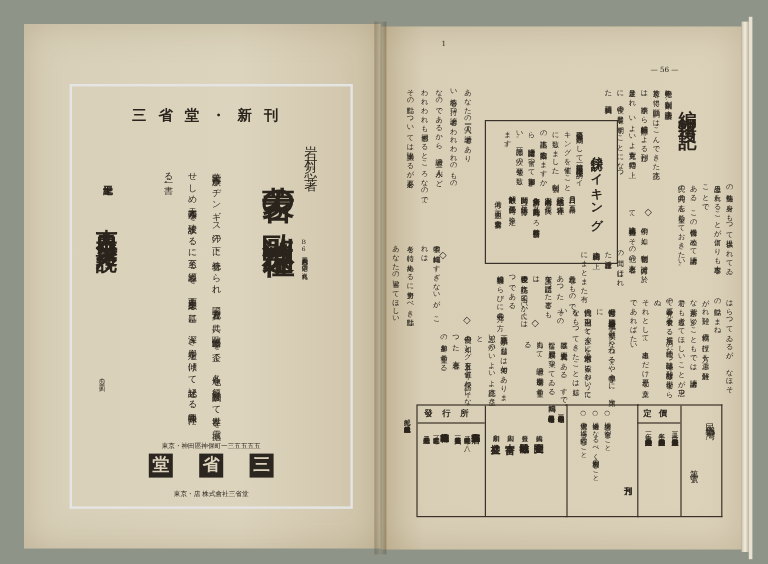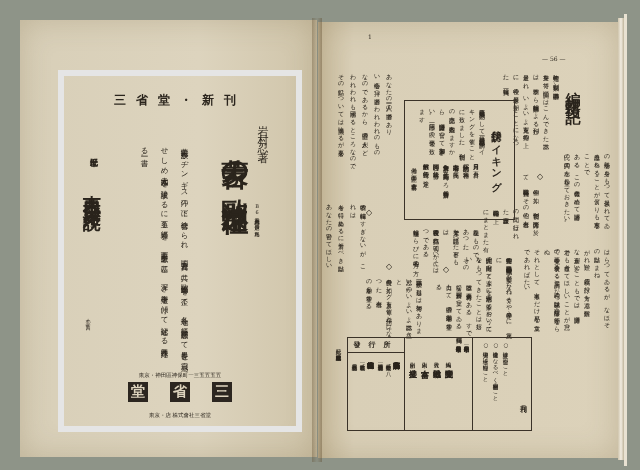--- a/index.html
+++ b/index.html
@@ -22,21 +22,21 @@
   .page-edge { position: absolute; left: 618px; top: 18px; width: 6px; height: 442px;
     background: linear-gradient(90deg,#cfc5ad,#f2ece0,#bfb49a); }
   .page-edge2 { position: absolute; left: 624px; top: 14px; width: 3px; height: 452px; background: #e9e2d2; }
   .gutter { position: absolute; left: 312px; top: 18px; width: 10px; height: 444px;
     background: linear-gradient(90deg,rgba(90,70,40,0.35),rgba(90,70,40,0.05),rgba(90,70,40,0.4)); }
 
   .vt { writing-mode: vertical-rl; text-orientation: upright; color: #2a241c; position: absolute; }
 
   
   .ad-frame { position: absolute; left: 58px; top: 70px; width: 232px; height: 350px;
-    border: 6px solid #e5e5e5; }
+    border: 2px solid #e5e5e5; }
   .ad-header { position: absolute; left: 0; right: 0; top: 16px; text-align: center;
     font-size: 12px; font-weight: bold; letter-spacing: 10px; color: #2a241c; }
   .author { left: 190px; top: 40px; font-size: 11px; letter-spacing: 9px; }
   .book-title { left: 154px; top: 62px; font-size: 27px; font-weight: bold; letter-spacing: 3px; line-height: 34px; }
   .price-a { left: 190px; top: 127px; font-size: 5px; line-height: 6px; }
   .blurb { left: 70px; top: 66px; height: 222px; font-size: 7.5px; line-height: 20px; letter-spacing: 1px; }
   .sub-era { left: 24px; top: 76px; font-size: 8px; line-height: 11px; font-weight: bold; }
   .sub-title { left: 18px; top: 104px; font-size: 18px; font-weight: bold; line-height: 20px; letter-spacing: 3px; }
   .price-b { left: 20px; top: 240px; font-size: 5px; line-height: 8px; }
   .pub-addr { position: absolute; left: 0; right: 0; text-align: center; font-size: 5.5px; color: #2a241c; }
@@ -204,13 +204,22 @@
     <div class="vt colo-text" style="left:60px;top:20px;height:68px;"><span>印刷所</span>　<span style="font-size:8px;font-weight:bold;">盛文社</span></div>
   </div>
 
   <div class="colophon-mid">
     <div class="vt colo-text" style="left:48px;top:62px;height:20px;font-weight:bold;font-size:7px;">月刊</div>
     <div class="vt colo-text" style="left:30px;top:4px;height:84px;">○御註文は前金のこと</div>
     <div class="vt colo-text" style="left:20px;top:4px;height:84px;">○御送金はなるべく振替利用のこと</div>
     <div class="vt colo-text" style="left:10px;top:4px;height:84px;">○增大號の場合は臨時のこと</div>
   </div>
 
+  <div class="colophon-right">
+    <div class="colo-head" style="width:36px;letter-spacing:6px;">定價</div>
+    <div style="position:absolute;left:36px;top:0;width:1px;height:92px;background:#3a3228;"></div>
+    <div class="vt colo-text" style="left:26px;top:18px;height:70px;"><span>一冊</span>　<span style="font-weight:bold;">五十五錢（送一錢）</span></div>
+    <div class="vt colo-text" style="left:15px;top:18px;height:70px;"><span>半年</span>　<span style="font-weight:bold;">三圓十錢（送料共）</span></div>
+    <div class="vt colo-text" style="left:4px;top:18px;height:70px;"><span>一年</span>　<span style="font-weight:bold;">六圓二十錢（送料共）</span></div>
+    <div class="vt" style="left:54px;top:8px;font-size:8px;letter-spacing:2px;">民俗臺灣</div>
+    <div class="vt" style="left:42px;top:48px;font-size:7px;letter-spacing:2px;">第十號</div>
+  </div>
 </div>
 
 </body></html>

